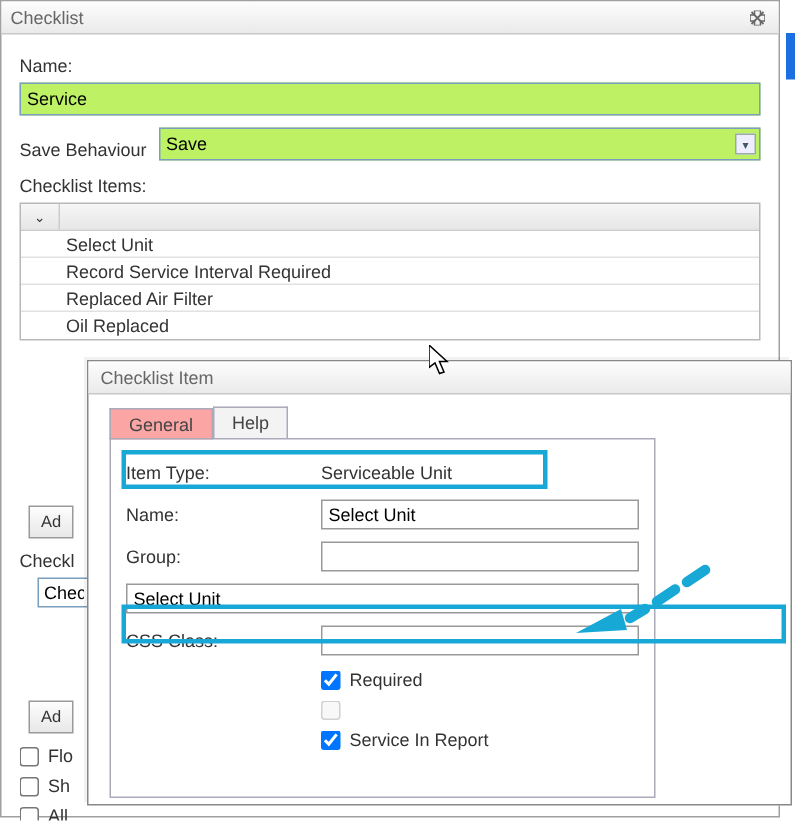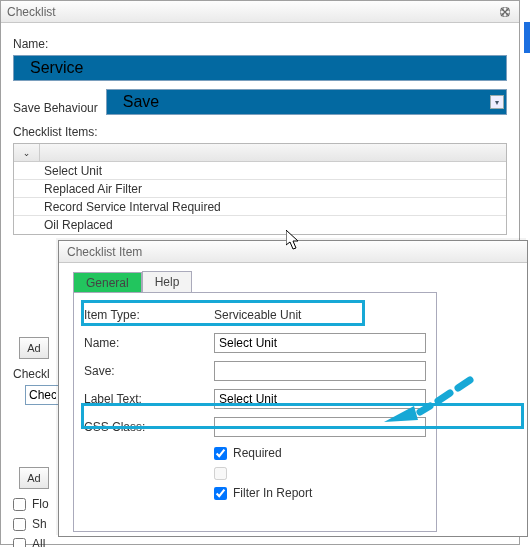--- a/index.html
+++ b/index.html
@@ -34,23 +34,23 @@
 .close-x {
   width: 16px; height: 16px;
   display:flex;align-items:center;justify-content:center;
   font-size:11px;color:#666;
 }
 .form-body { padding: 10px 12px 0 12px; }
 .lbl { margin: 4px 0 4px 0; display:block; color:#333; }
 .text-input, .select-input {
   width: 100%;
   border: 1px solid #7a9ebd;
-  padding: 3px 16px;
-  font-size: 16px;
-  background:#0369a1;
+  padding: 3px 4px;
+  font-size: 12px;
+  background:#bef264;
 }
 .row-sb { display:flex; align-items:flex-end; gap:8px; margin-top:8px; }
 .row-sb .select-wrap { flex:1; position:relative; }
 .select-input { appearance:none; padding-right:18px; }
 .select-arrow {
   position:absolute; right:3px; top:50%; transform:translateY(-50%);
   width:14px;height:14px;border:1px solid #9aa;background:#eef;
   display:flex;align-items:center;justify-content:center;font-size:8px;color:#456;
 }
 .items-label { margin-top:10px; }
@@ -96,21 +96,21 @@
   height:22px;background:linear-gradient(#fdfdfd,#eaeaea);
   border-bottom:1px solid #c8c8c8;
   display:flex;align-items:center;padding:0 8px;color:#666;
 }
 .tabstrip { display:flex; align-items:flex-end; margin:8px 0 0 14px; gap:0; }
 .tab {
   border:1px solid #aab; border-bottom:none;
   padding:3px 12px; font-size:12px;
   background:#f3f3f3; color:#444;
 }
-.tab.active { background:#22c55e; position:relative; top:1px; }
+.tab.active { background:#fca5a5; position:relative; top:1px; }
 .tab-panel {
   margin:0 0 0 14px;
   border:1px solid #aab;
   padding:10px 10px 10px 10px;
   width:364px;
   height:240px;
   position:relative;
 }
 .frow { display:flex; align-items:center; height:24px; margin-bottom:4px; }
 .frow .flabel { width:130px; }
@@ -178,25 +178,25 @@
         <div class="tcol1">⌄</div>
         <div class="tcol2"></div>
       </div>
       <div class="treegrid-rows">
         <div class="trow">
             <div class="tcell1"></div>
             <div class="tcell2">Select Unit</div>
           </div>
         <div class="trow">
             <div class="tcell1"></div>
+            <div class="tcell2">Record Service Interval Required</div>
+          </div>
+        <div class="trow">
+            <div class="tcell1"></div>
             <div class="tcell2">Replaced Air Filter</div>
-          </div>
-        <div class="trow">
-            <div class="tcell1"></div>
-            <div class="tcell2">Record Service Interval Required</div>
           </div>
         <div class="trow">
             <div class="tcell1"></div>
             <div class="tcell2">Oil Replaced</div>
           </div>
       </div>
     </div>
 
   </div>
 
@@ -233,42 +233,41 @@
 
     <div class="frow">
       <div class="flabel">Item Type:</div>
       <div class="fval fval-text">Serviceable Unit</div>
     </div>
     <div class="frow">
       <div class="flabel">Name:</div>
       <div class="fval"><input class="fval-input" value="Select Unit" style=""></div>
     </div>
     <div class="frow">
-      <div class="flabel">Save:</div>
+      <div class="flabel">Group:</div>
       <div class="fval"><input class="fval-input" value="" style=""></div>
     </div>
     <div class="frow">
-      <div class="flabel">Label Text:</div>
       <div class="fval"><input class="fval-input" value="Select Unit" style=""></div>
     </div>
     <div class="frow">
       <div class="flabel">CSS Class:</div>
       <div class="fval"><input class="fval-input" value="" style=""></div>
     </div>
 
     <div class="cbrow">
       <input type="checkbox" checked="" style="">
       <span>Required</span>
     </div>
     <div class="cbrow dis">
       <input type="checkbox" disabled="" style="">
     </div>
     <div class="cbrow">
       <input type="checkbox" checked="" style="">
-      <span>Filter In Report</span>
+      <span>Service In Report</span>
     </div>
 
     <div class="highlight-box hl1"></div>
     <div class="highlight-box hl2"></div>
     <svg class="arrow-annot" viewBox="0 0 90 48">
       <line x1="86" y1="4" x2="74" y2="12" stroke="#17a8d6" stroke-width="7" stroke-linecap="round"></line>
       <line x1="66" y1="17" x2="54" y2="25" stroke="#17a8d6" stroke-width="7" stroke-linecap="round"></line>
       <line x1="46" y1="30" x2="36" y2="36" stroke="#17a8d6" stroke-width="7" stroke-linecap="round"></line>
       <polygon points="0,46 30,30 34,44" fill="#17a8d6"></polygon>
     </svg>

